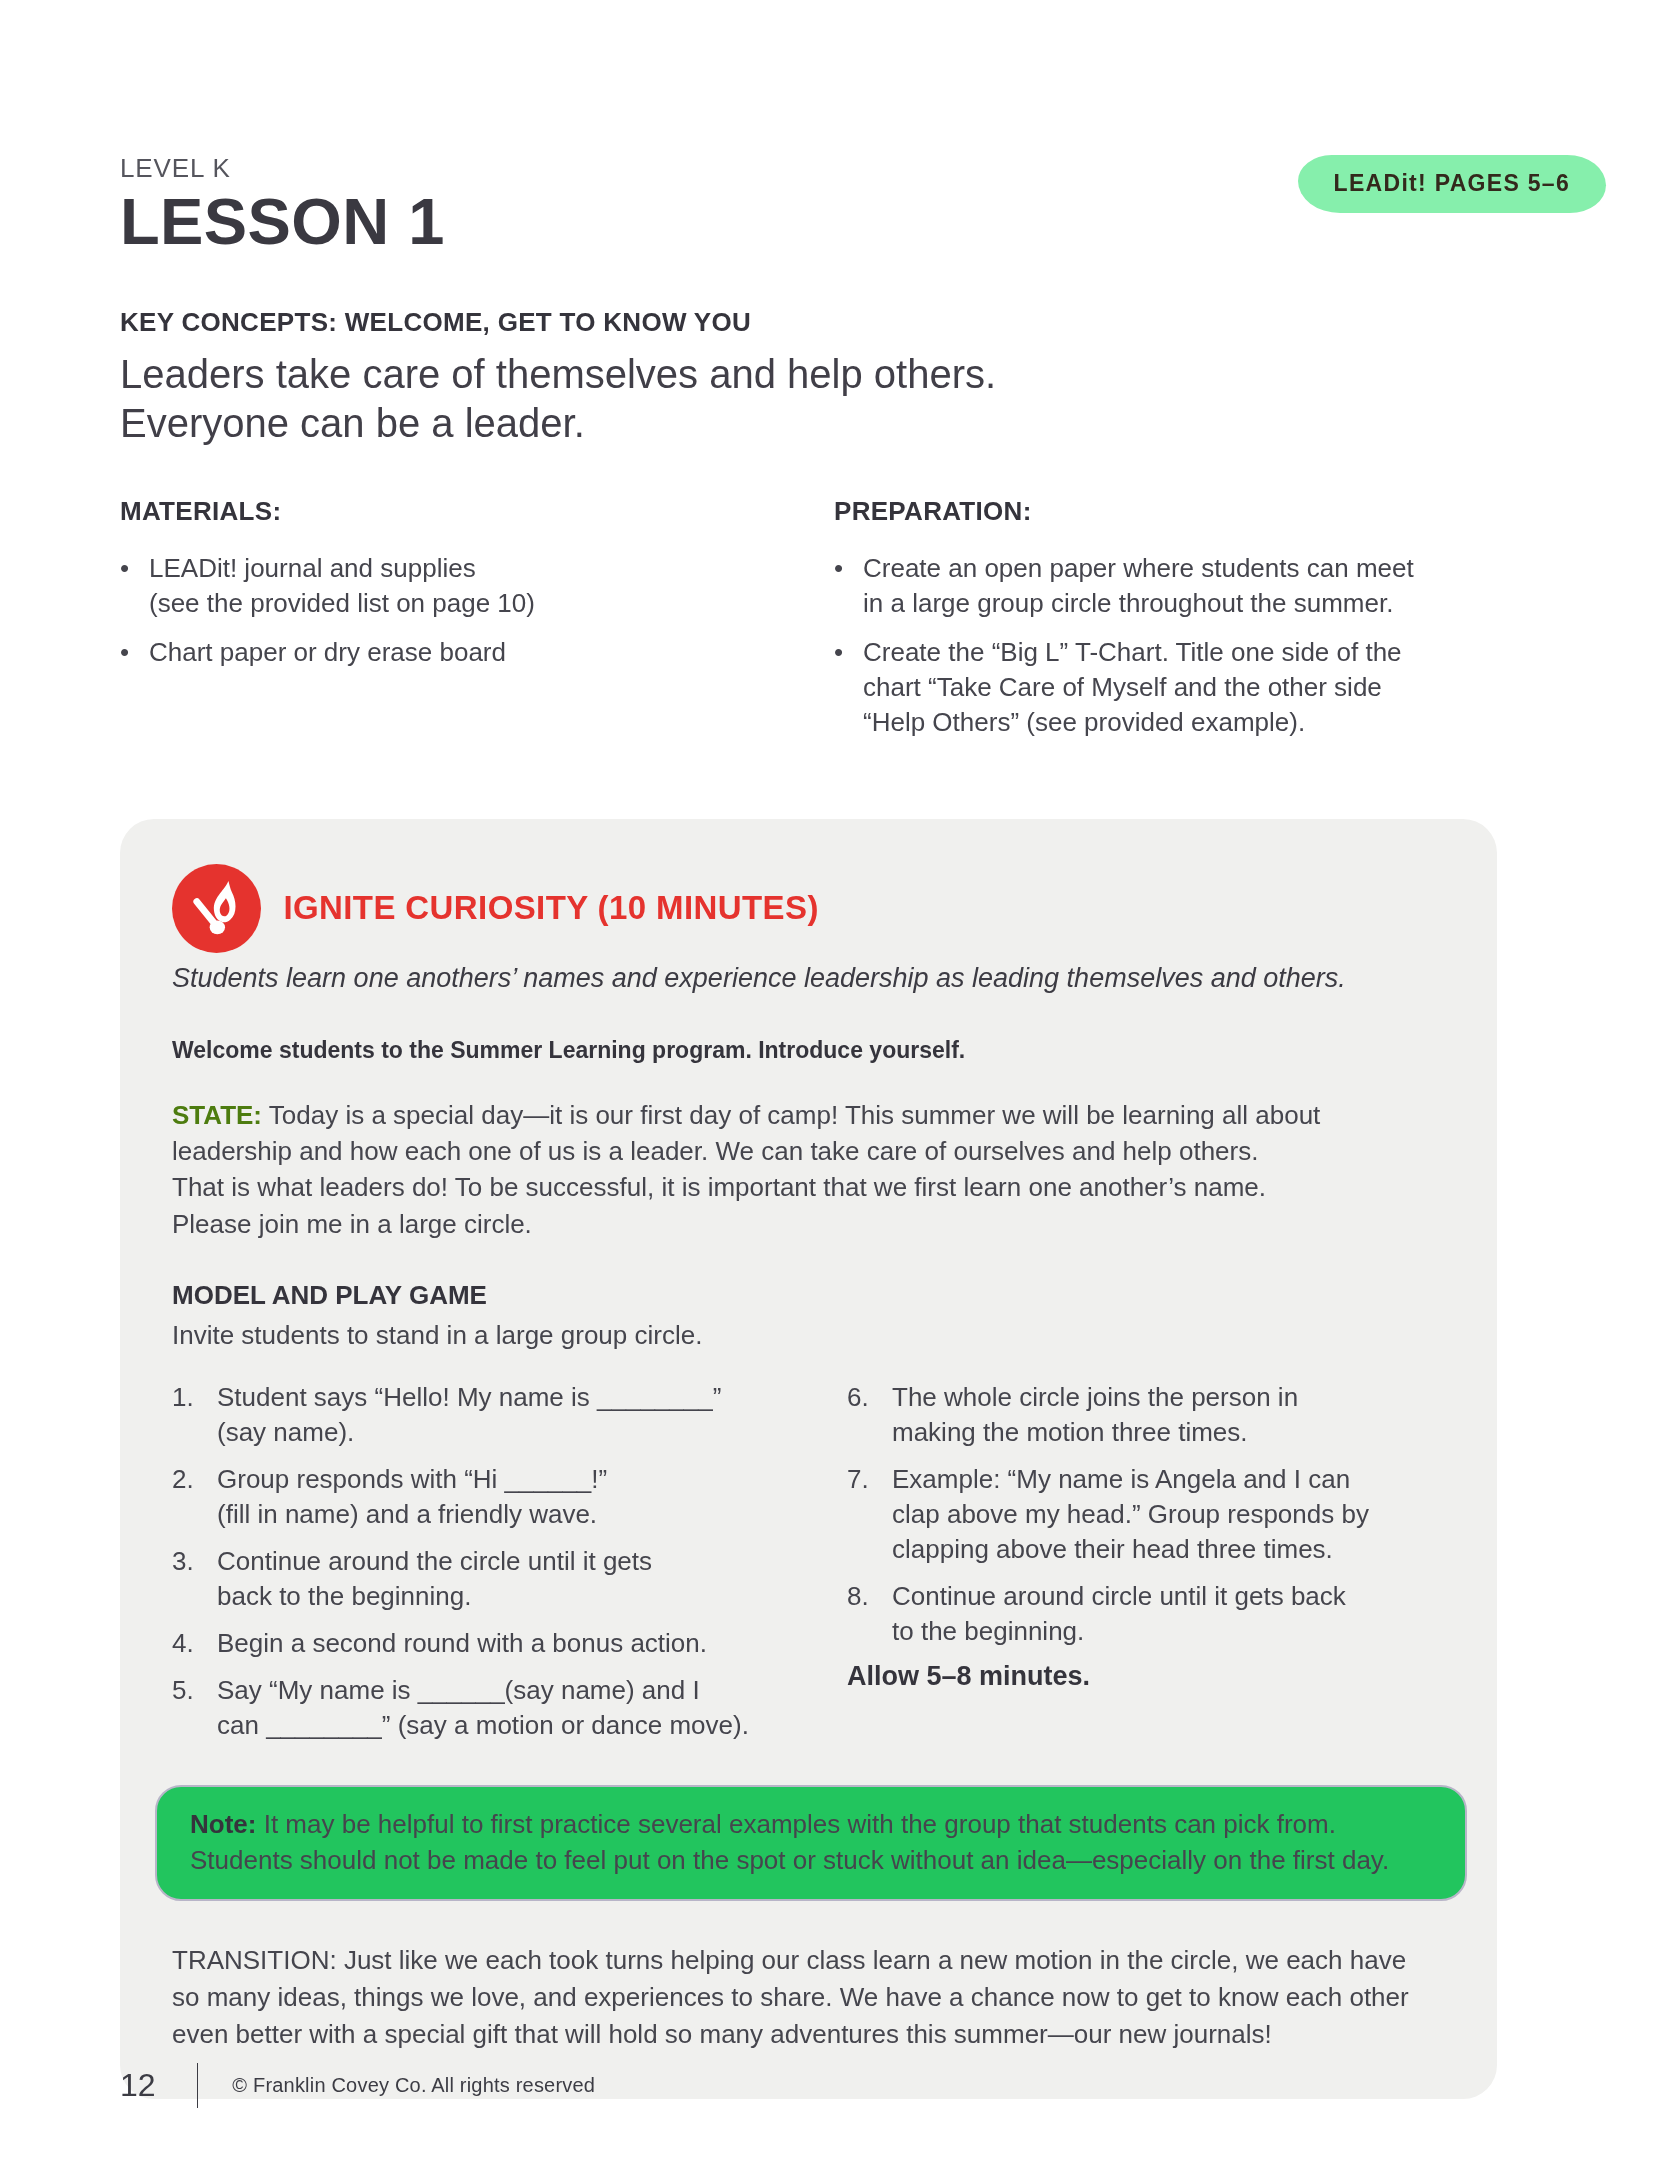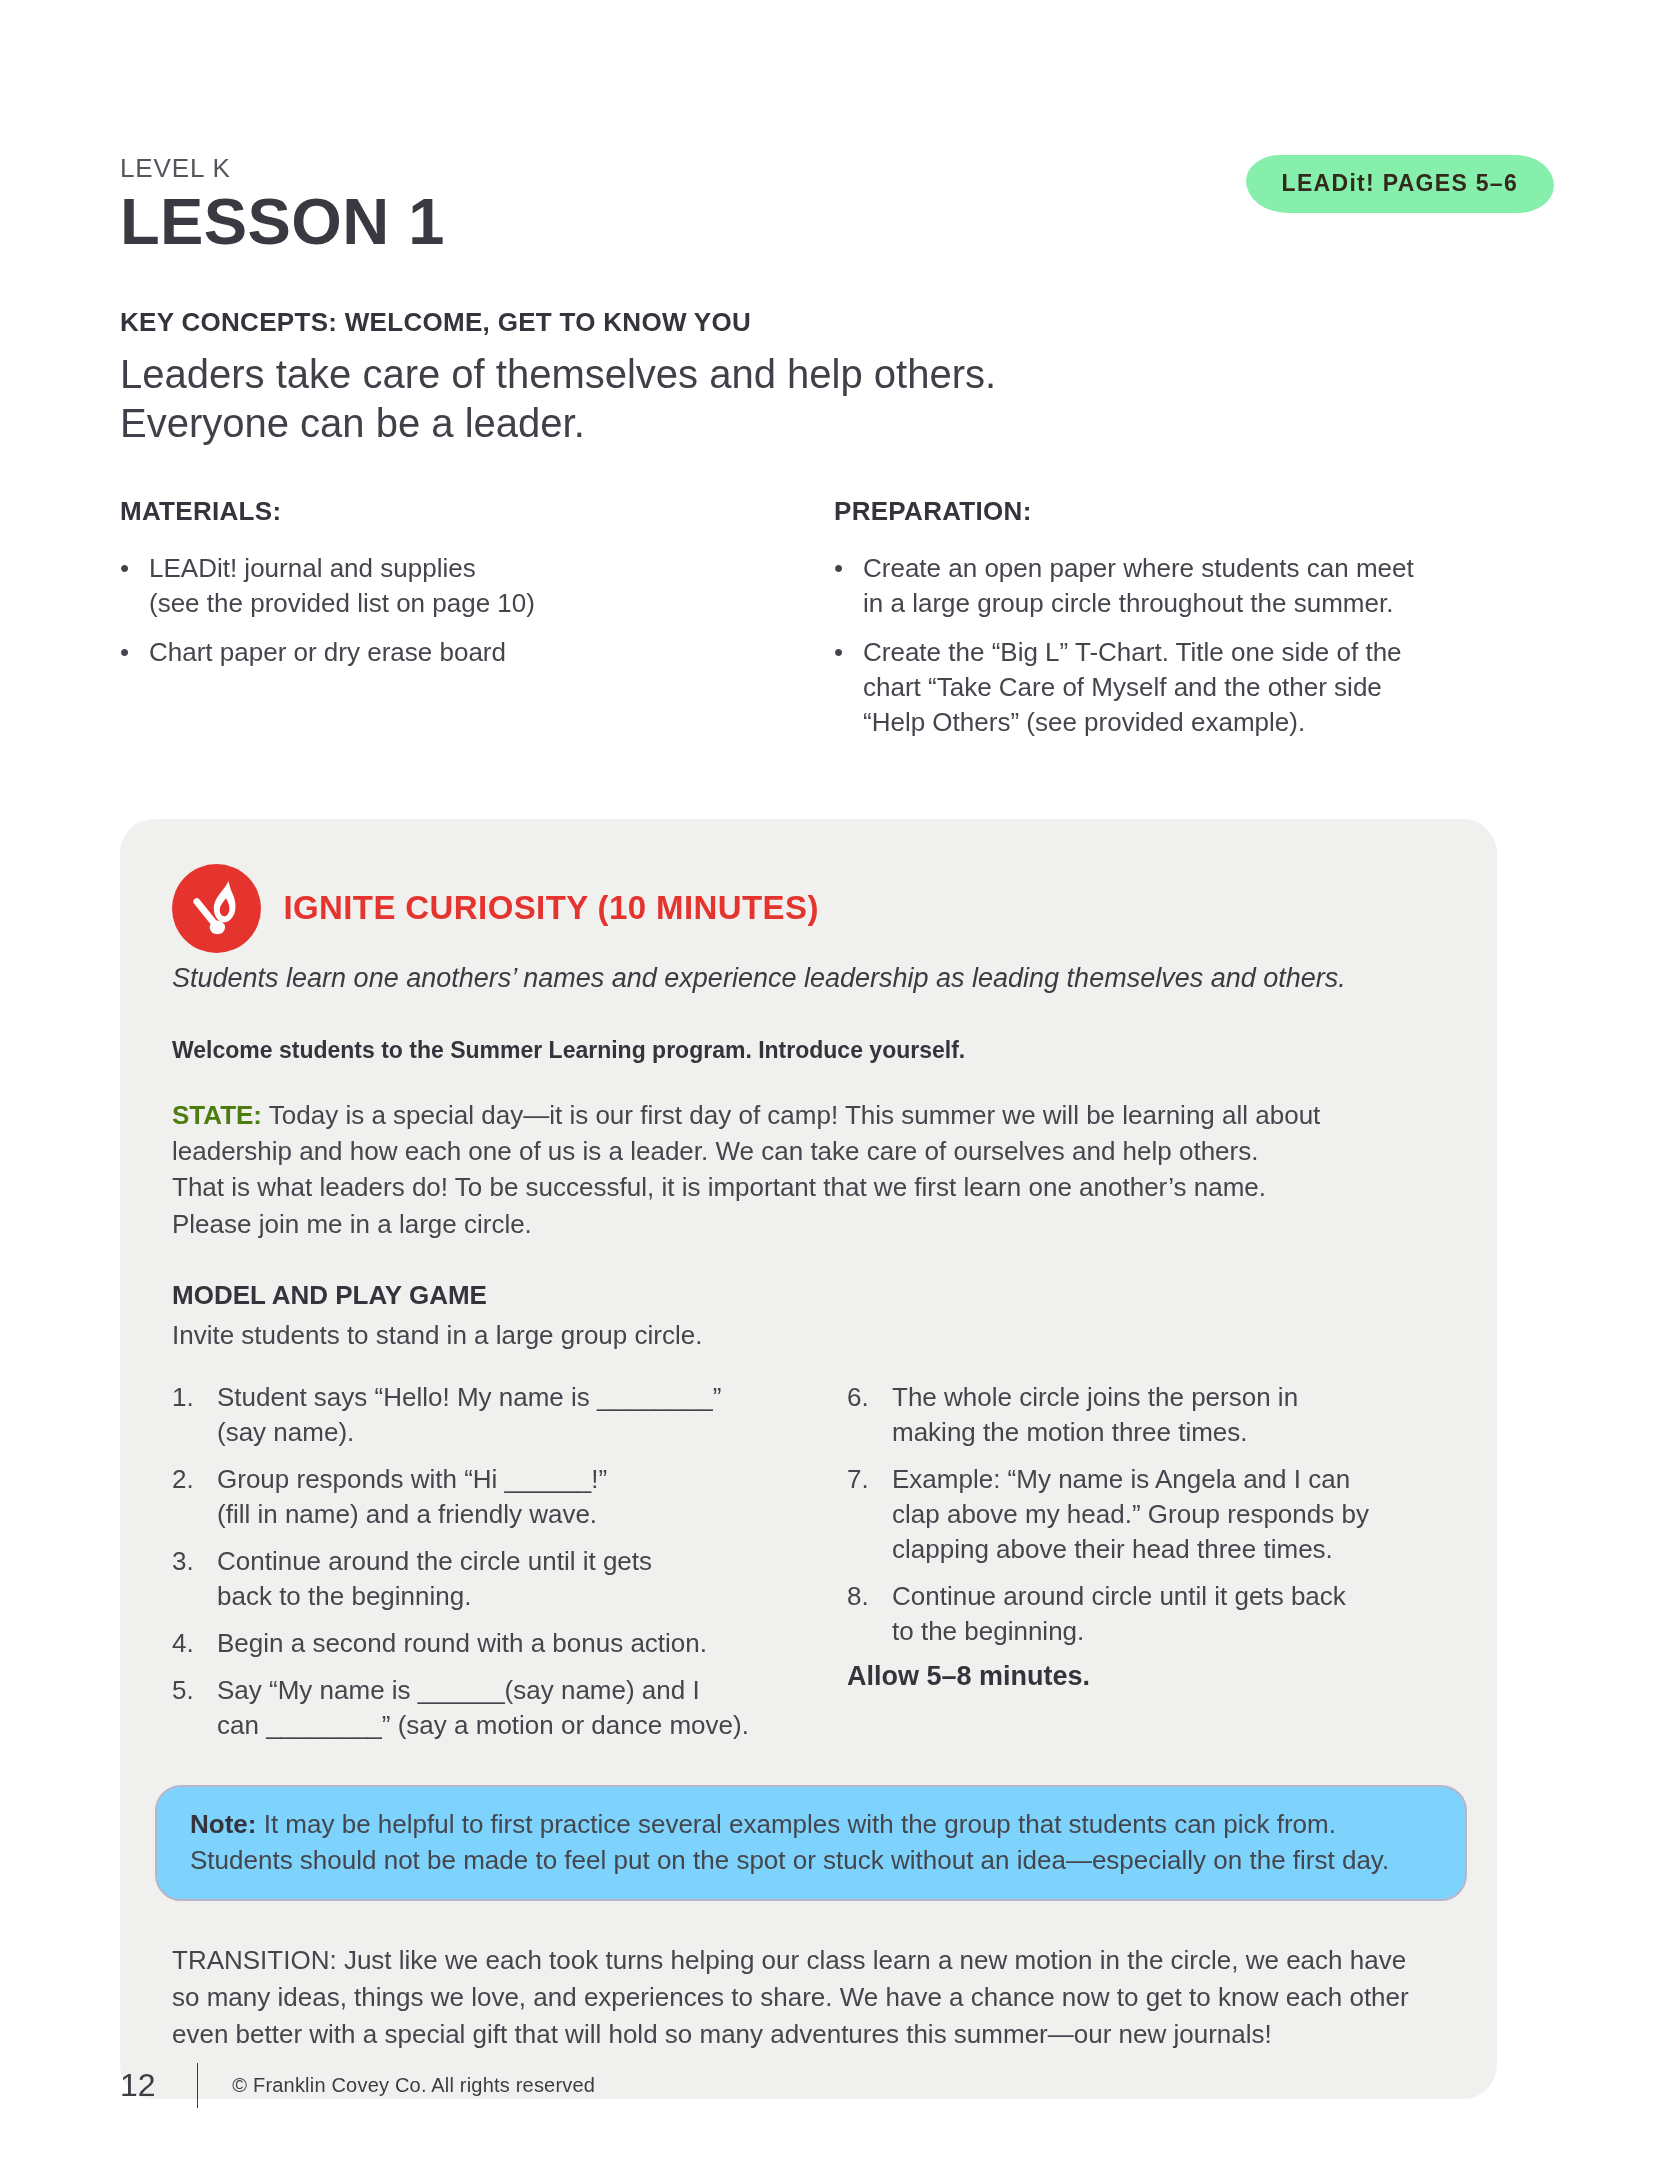--- a/index.html
+++ b/index.html
@@ -7,21 +7,21 @@
   body {
     width: 1674px; height: 2174px;
     font-family: "Liberation Sans", sans-serif;
     color: #45454d;
     position: relative;
     overflow: hidden;
   }
   .page {
     position: relative;
     width: 1674px; height: 1704px;
-    padding: 153px 120px 0 120px;
+    padding: 153px 68px 0 120px;
   }
 
   
   .header-row { display: flex; justify-content: space-between; align-items: flex-start; }
   .level-label {
     font-size: 26px; letter-spacing: 0.9px; color: #55555d; font-weight: 400;
   }
   .lesson-title {
     font-size: 65px; font-weight: 800; color: #3a3941;
     letter-spacing: 0.4px; margin-top: 5.2px; line-height: 1;
@@ -83,21 +83,21 @@
   .steps-grid { display: grid; grid-template-columns: 675px 1fr; margin-top: 29px; }
   .step-row { display: grid; grid-template-columns: 45px 1fr; margin-bottom: 12px; }
   .step-number { font-size: 26px; line-height: 1.35; color: #45454d; }
   .step-text { font-size: 26px; line-height: 1.35; color: #45454d; white-space: pre-line; }
   .allow-line { font-size: 27px; font-weight: 800; color: #35343c; margin-top: 5.2px; }
 
   .note-box {
     margin: 29px -21.5px 0 -17px;
     border: 2.6px solid #b8b5c8;
     border-radius: 26px;
-    background: #7dd3fc;
+    background: #22c55e;
     padding: 20.6px 33px;
     font-size: 26px; line-height: 1.38; color: #45454d;
   }
   .note-box .para-label { font-weight: 800; color: #35343c; }
 
   .transition-para { margin-top: 41px; font-size: 26px; line-height: 1.42; color: #45454d; }
 
   
   .footer {
     position: absolute; left: 120px; top: 2063px;

